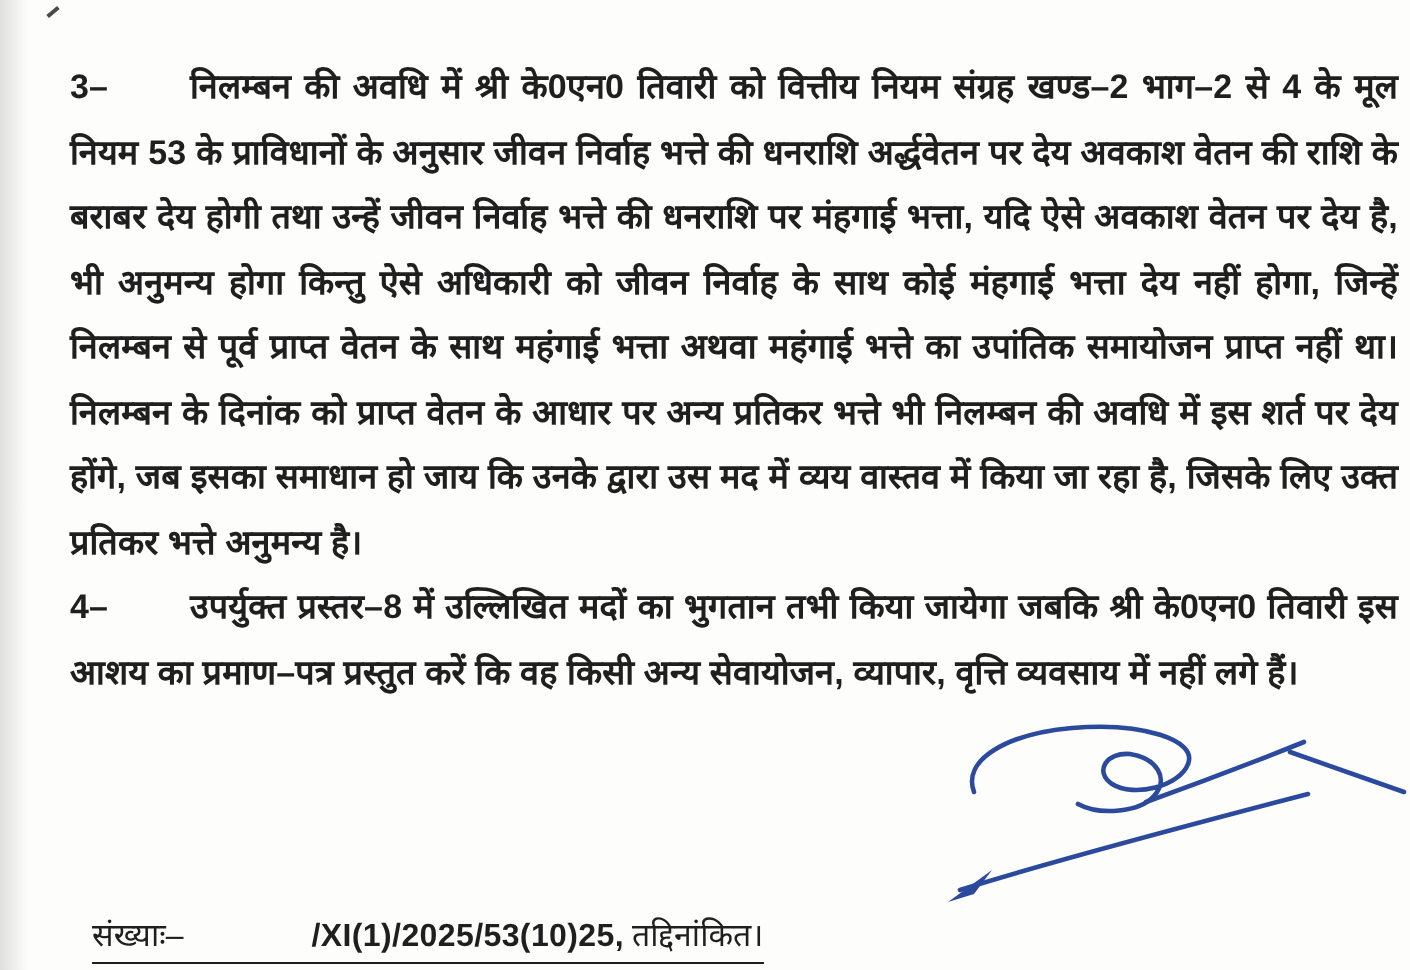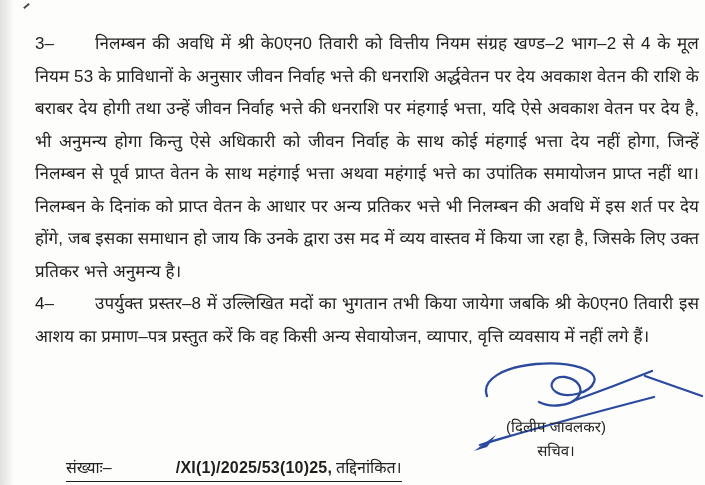--- a/index.html
+++ b/index.html
@@ -32,20 +32,21 @@
     transform: rotate(-40deg);
   }
   .body-text {
     position: absolute;
     left: 35px; top: 28px;
     width: 664px;
     text-align: justify;
     font-size: 17px;
     line-height: 32.5px;
     letter-spacing: 0.1px;
+    font-weight: bold;
   }
   .para { margin: 0; }
   .pnum {
     display: inline-block;
     width: 60px;
   }
   .signature-svg {
     position: absolute;
     left: 440px; top: 355px;
     width: 265px; height: 110px;
@@ -63,21 +64,20 @@
   .footer {
     position: absolute;
     left: 46px; top: 456px;
     font-size: 16px;
     white-space: nowrap;
   }
   .footer-underline {
     display: inline-block;
     border-bottom: 1.6px solid #1f1f1f;
     padding-bottom: 3px;
-    margin-left: 20px;
   }
   .footer-gap {
     display: inline-block;
     width: 64px;
   }
   .footer-number { font-weight: bold; letter-spacing: 0.2px; }
   .footer-suffix { margin-left: 4px; }
 </style>
 </head>
 <body>
@@ -94,22 +94,18 @@
   </div>
 
   <svg class="signature-svg" viewBox="0 0 265 110" xmlns="http://www.w3.org/2000/svg" fill="none" stroke="#2b4a9e" stroke-width="2.3" stroke-linecap="round">
     <path d="M47 41 C41 25 63 12 96 9 C131 6 159 15 154 27 C150 38 127 44 116 37 C107 31 113 21 125 22 C138 24 145 34 137 43 C130 51 110 53 99 47"></path>
     <path d="M133 46 C158 37 187 26 212 16"></path>
     <path d="M205 21 L262 41"></path>
     <path d="M40 90 C75 79 145 60 214 42"></path>
     <polygon points="34,96 56,80 47,92" fill="#2b4a9e" stroke="none"></polygon>
   </svg>
 
-  <div class="signer">
-    <div class="signer-name">(दिलीप जावलकर)</div>
-    <div class="signer-title">सचिव।</div>
-  </div>
 
   <div class="footer">
     <span class="footer-underline"><span class="footer-label">संख्याः–</span><span class="footer-gap"></span><span class="footer-number">/XI(1)/2025/53(10)25,</span><span class="footer-suffix">तद्दिनांकित।</span></span>
   </div>
 
 </div>
 
 </body></html>

